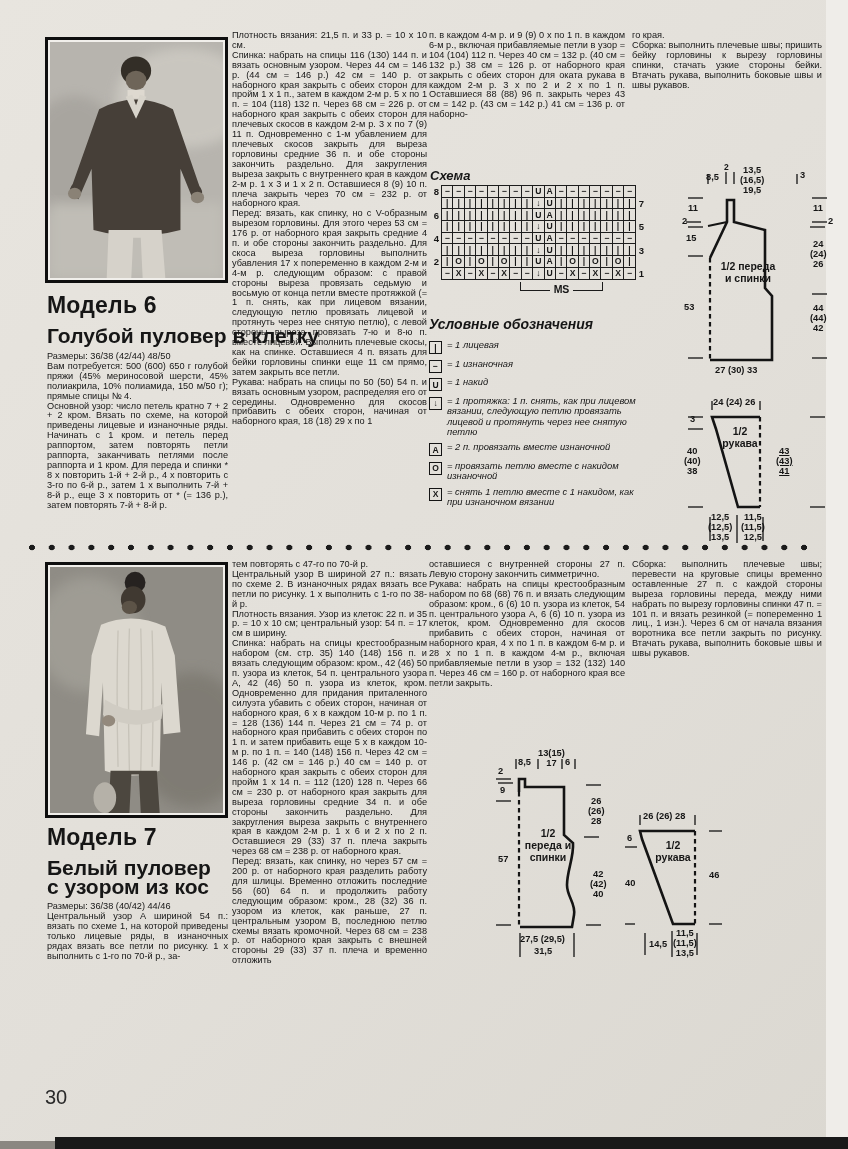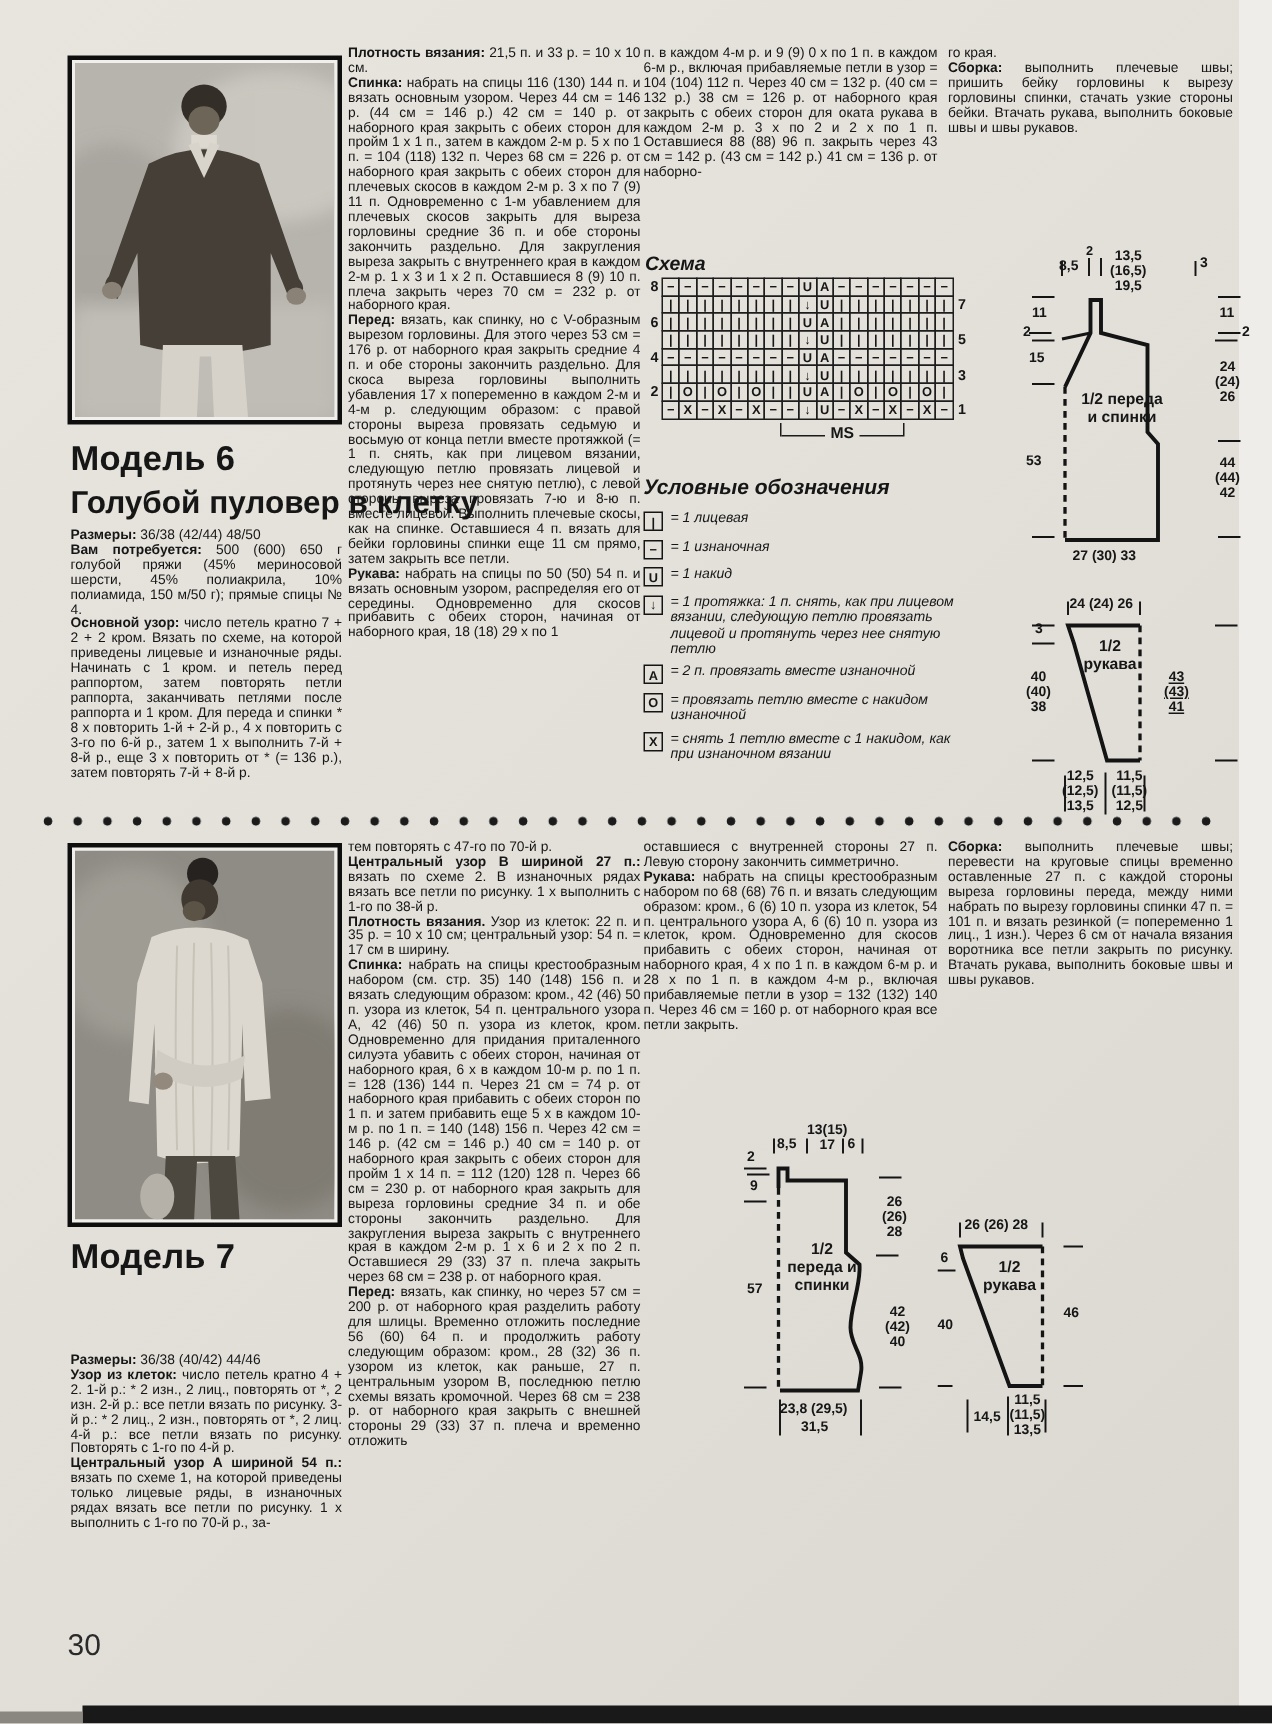--- a/index.html
+++ b/index.html
@@ -11,21 +11,21 @@
   .bottom-bar2{position:absolute;left:0;right:793px;top:1141px;height:8px;background:#8a8781;}
 
   .photo{position:absolute;border:3px solid #0e0e0e;background:#f1efeb;padding:2px;box-sizing:border-box;}
   .photo svg{display:block;width:100%;height:100%;}
 
   h1.model-title{position:absolute;margin:0;font-size:23px;font-weight:700;letter-spacing:.2px;}
   h2.model-sub{position:absolute;margin:0;font-size:21px;font-weight:700;white-space:pre-line;line-height:19px;}
 
   .col{position:absolute;overflow:hidden;}
   .para{margin:0;text-align:justify;font-size:9.2px;line-height:9.9px;}
-  .para b{font-weight:700;}
+  .para b{font-weight:400;}
 
   .chart-heading{position:absolute;margin:0;font-style:italic;font-weight:700;font-size:13px;}
   .chart-block{position:absolute;left:428px;top:186px;width:230px;}
   #chart-grid{display:grid;grid-template-columns:14px repeat(17,11.4px) 14px;grid-auto-rows:11.7px;}
   .ch-cell{border:1px solid #1d1d1d;margin:-1px 0 0 -1px;display:flex;align-items:center;justify-content:center;
            font-size:8.6px;font-weight:700;font-family:"Liberation Sans",sans-serif;}
   .ch-num{display:flex;align-items:center;font-size:9.5px;font-weight:700;}
   .ch-num.l{justify-content:flex-end;padding-right:3px;}
   .ch-num.r{justify-content:flex-start;padding-left:3px;}
   .ms-bracket{position:absolute;left:92px;top:96px;width:81px;height:9px;
@@ -402,24 +402,25 @@
           <path d="M108,66 Q110,130 108,208"></path>
       </g>
       <path d="M58,138 Q90,158 120,142 L118,158 Q88,172 56,154 Z" fill="#d0ccc3"></path>
       <ellipse cx="62" cy="160" rx="7" ry="6" fill="#93897c"></ellipse>
       <path d="M64,212 L62,256 L84,256 L86,216 L94,216 L96,256 L116,256 L113,212 Z" fill="#4c473f"></path>
       <ellipse cx="58" cy="240" rx="12" ry="16" fill="#b5b1a8"></ellipse>
     </svg>
   </figure>
 
   <h1 class="model-title" style="left:47px;top:824px;">Модель 7</h1>
+  <h2 class="model-sub" style="left:47px;top:858px;">Белый пуловер
+с узором из кос</h2>
 
   <div class="col" style="left:47px;top:902px;width:181px;height:186px;">
       <p class="para"><b>Размеры: </b>36/38 (40/42) 44/46</p>
-      <p class="para"><b>Узор из клеток: </b>число петель кратно 4 + 2. 1-й р.: * 2 изн., 2 лиц., повторять от *, 2 изн. 2-й р.: все петли вязать по рисунку. 3-й р.: * 2 лиц., 2 изн., повторять от *, 2 лиц. 4-й р.: все петли вязать по рисунку. Повторять с 1-го по 4-й р.</p>
       <p class="para"><b>Центральный узор А шириной 54 п.: </b>вязать по схеме 1, на которой приведены только лицевые ряды, в изнаночных рядах вязать все петли по рисунку. 1 х выполнить с 1-го по 70-й р., за-</p>
     </div>
   <div class="col" style="left:232px;top:560px;width:195px;height:525px;">
       <p class="para">тем повторять с 47-го по 70-й р.</p>
       <p class="para"><b>Центральный узор В шириной 27 п.: </b>вязать по схеме 2. В изнаночных рядах вязать все петли по рисунку. 1 х выполнить с 1-го по 38-й р.</p>
       <p class="para"><b>Плотность вязания. </b>Узор из клеток: 22 п. и 35 р. = 10 х 10 см; центральный узор: 54 п. = 17 см в ширину.</p>
       <p class="para"><b>Спинка: </b>набрать на спицы крестообразным набором (см. стр. 35) 140 (148) 156 п. и вязать следующим образом: кром., 42 (46) 50 п. узора из клеток, 54 п. центрального узора А, 42 (46) 50 п. узора из клеток, кром. Одновременно для придания приталенного силуэта убавить с обеих сторон, начиная от наборного края, 6 х в каждом 10-м р. по 1 п. = 128 (136) 144 п. Через 21 см = 74 р. от наборного края прибавить с обеих сторон по 1 п. и затем прибавить еще 5 х в каждом 10-м р. по 1 п. = 140 (148) 156 п. Через 42 см = 146 р. (42 см = 146 р.) 40 см = 140 р. от наборного края закрыть с обеих сторон для пройм 1 х 14 п. = 112 (120) 128 п. Через 66 см = 230 р. от наборного края закрыть для выреза горловины средние 34 п. и обе стороны закончить раздельно. Для закругления выреза закрыть с внутреннего края в каждом 2-м р. 1 х 6 и 2 х по 2 п. Оставшиеся 29 (33) 37 п. плеча закрыть через 68 см = 238 р. от наборного края.</p>
       <p class="para"><b>Перед: </b>вязать, как спинку, но через 57 см = 200 р. от наборного края разделить работу для шлицы. Временно отложить последние 56 (60) 64 п. и продолжить работу следующим образом: кром., 28 (32) 36 п. узором из клеток, как раньше, 27 п. центральным узором В, последнюю петлю схемы вязать кромочной. Через 68 см = 238 р. от наборного края закрыть с внешней стороны 29 (33) 37 п. плеча и временно отложить</p>
     </div>
   <div class="col" style="left:429px;top:560px;width:196px;height:180px;">
@@ -456,21 +457,21 @@
     <span class="dim" style="left:97px;top:13px;">6</span>
     <span class="dim" style="left:30px;top:22px;">2</span>
     <span class="dim" style="left:32px;top:41px;">9</span>
     <span class="dim" style="left:30px;top:110px;">57</span>
     <span class="dim" style="left:120px;top:52px;">26
 (26)
 28</span>
     <span class="dim" style="left:122px;top:125px;">42
 (42)
 40</span>
-    <span class="dim" style="left:52px;top:190px;">23,8 (29,5)</span>
+    <span class="dim" style="left:52px;top:190px;">27,5 (29,5)</span>
     <span class="dim" style="left:66px;top:202px;">31,5</span>
     <span class="schem-label" style="left:52px;top:82px;width:56px;">1/2
 переда и
 спинки</span>
   </div>
 
   <div class="schem" style="left:625px;top:797px;width:200px;height:205px;">
     <svg width="200" height="205">
       <path d="M70,34 H15 L17,42 L48,127 H70" fill="none" stroke="#141414" stroke-width="2.6"></path>
       <line x1="70" y1="34" x2="70" y2="127" stroke="#141414" stroke-width="2.2" stroke-dasharray="4.5,3.5"></line>

